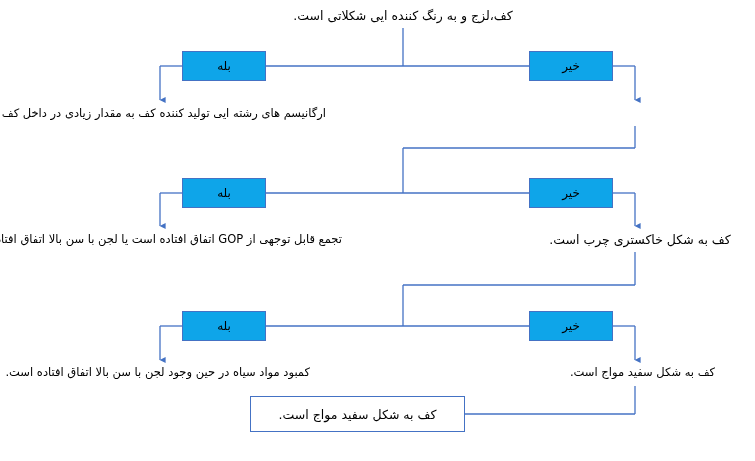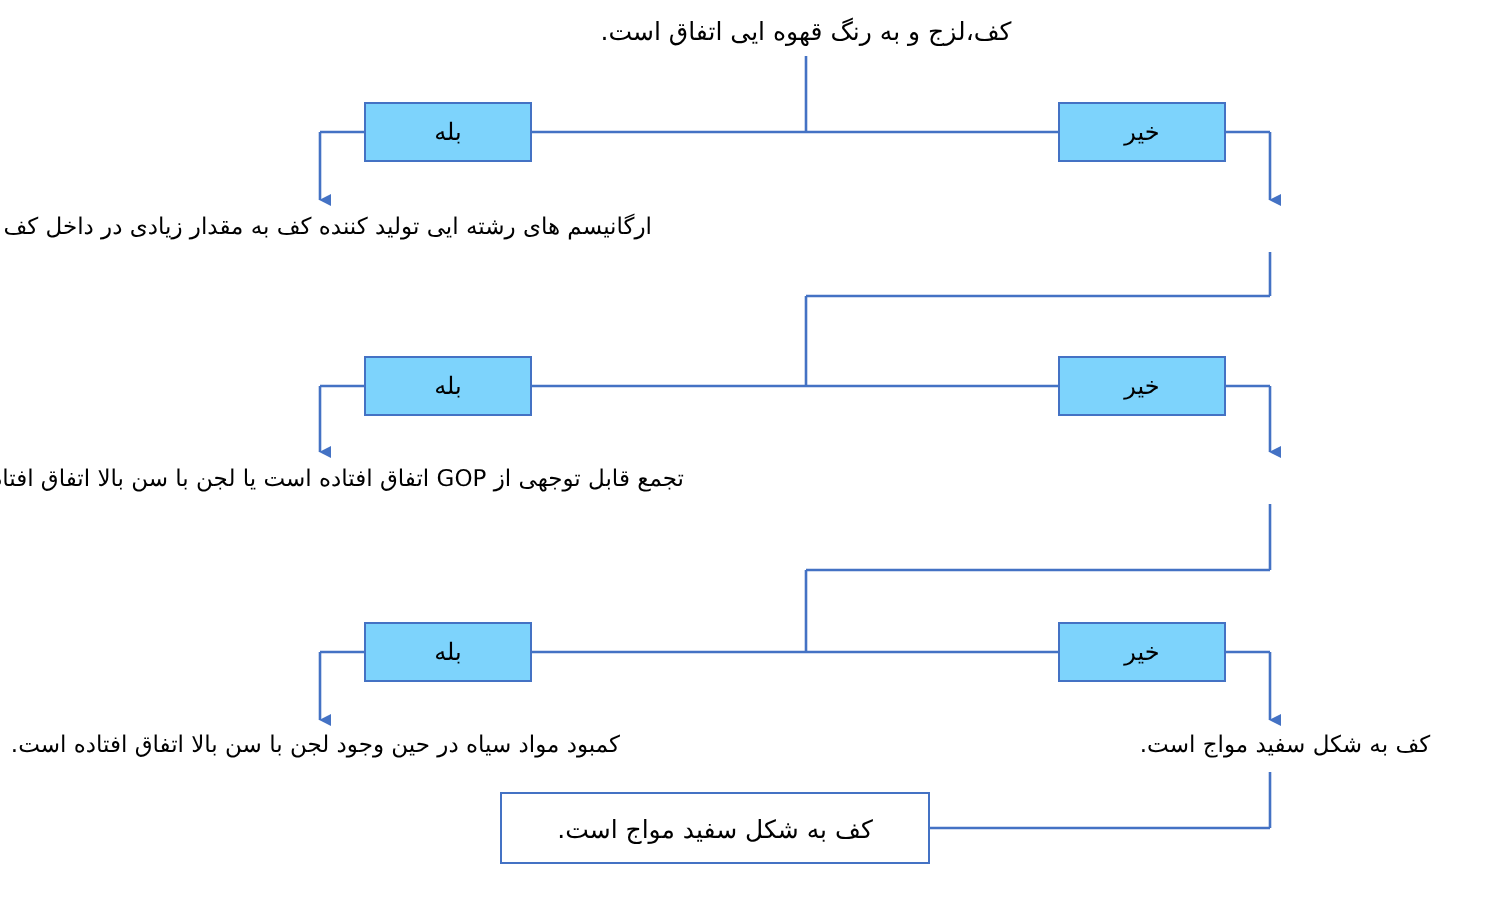--- a/index.html
+++ b/index.html
@@ -30,21 +30,21 @@
     color: #000000;
     white-space: nowrap;
   }
   .title-text {
     font-size: 12.5px;
   }
   .decision-box {
     position: absolute;
     box-sizing: border-box;
     border: 1.2px solid #4472C4;
-    background: #7dd3fc;
+    background: #0ea5e9;
     direction: rtl;
     display: flex;
     align-items: center;
     justify-content: center;
     font-size: 12px;
     color: #000000;
   }
   .result-box {
     position: absolute;
     box-sizing: border-box;
@@ -107,35 +107,36 @@
       <line x1="160" y1="326" x2="160" y2="360" marker-end="url(#arrowhead)"></line>
       <line x1="612" y1="326" x2="635" y2="326"></line>
       <line x1="635" y1="326" x2="635" y2="360" marker-end="url(#arrowhead)"></line>
 
       <line x1="635" y1="386" x2="635" y2="414"></line>
       <line x1="635" y1="414" x2="464" y2="414"></line>
 
     </g>
   </svg>
 
-  <div class="node-text title-text" style="left:203px; top:8px; width:400px;">کف،لزج و به رنگ قهوه ایی اتفاق است.</div>
+  <div class="node-text title-text" style="left:203px; top:8px; width:400px;">کف،لزج و به رنگ کننده ایی شکلاتی است.</div>
 
   <div class="decision-box" style="left:182px; top:51px; width:84px; height:30px;">بله</div>
 
   <div class="decision-box" style="left:529px; top:51px; width:84px; height:30px;">خیر</div>
 
   <div class="node-text" style="left:6px; top:106px; width:320px;">ارگانیسم های رشته ایی تولید کننده کف به مقدار زیادی در داخل کف وجود دارد.</div>
 
 
   <div class="decision-box" style="left:182px; top:178px; width:84px; height:30px;">بله</div>
 
   <div class="decision-box" style="left:529px; top:178px; width:84px; height:30px;">خیر</div>
 
   <div class="node-text" style="left:2px; top:232px; width:340px;">تجمع قابل توجهی از POG اتفاق افتاده است یا لجن با سن بالا اتفاق افتاده است.</div>
 
+  <div class="node-text" style="left:540px; top:232px; width:200px; font-size:12.5px;">کف به شکل خاکستری چرب است.</div>
 
   <div class="decision-box" style="left:182px; top:311px; width:84px; height:30px;">بله</div>
 
   <div class="decision-box" style="left:529px; top:311px; width:84px; height:30px;">خیر</div>
 
   <div class="node-text" style="left:20px; top:365px; width:290px;">کمبود مواد سیاه در حین وجود لجن با سن بالا اتفاق افتاده است.</div>
 
   <div class="node-text" style="left:545px; top:365px; width:195px;">کف به شکل سفید مواج است.</div>
 
   <div class="result-box" style="left:250px; top:396px; width:215px; height:36px;">کف به شکل سفید مواج است.</div>

